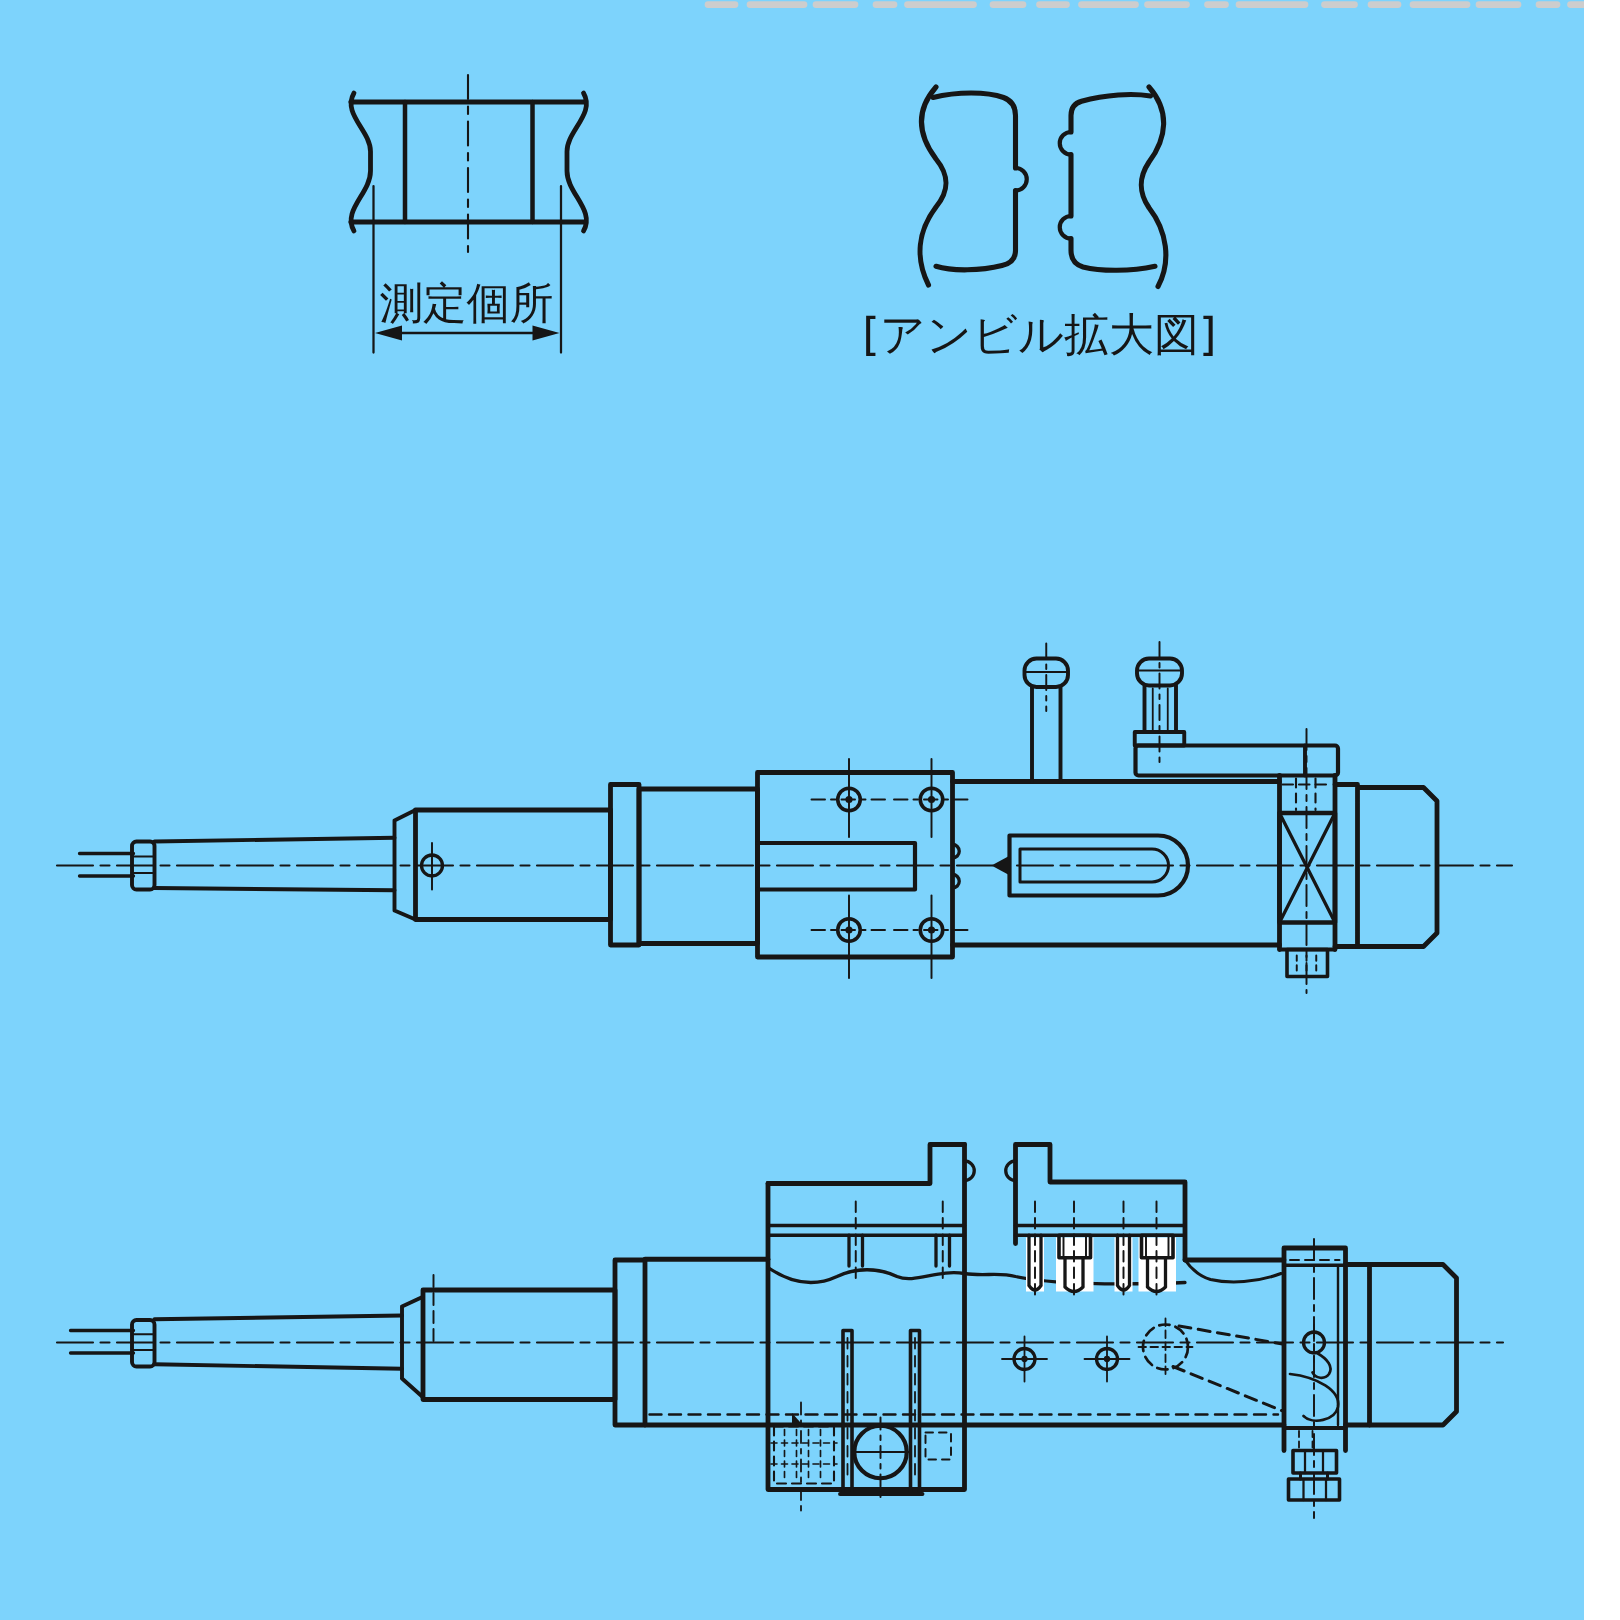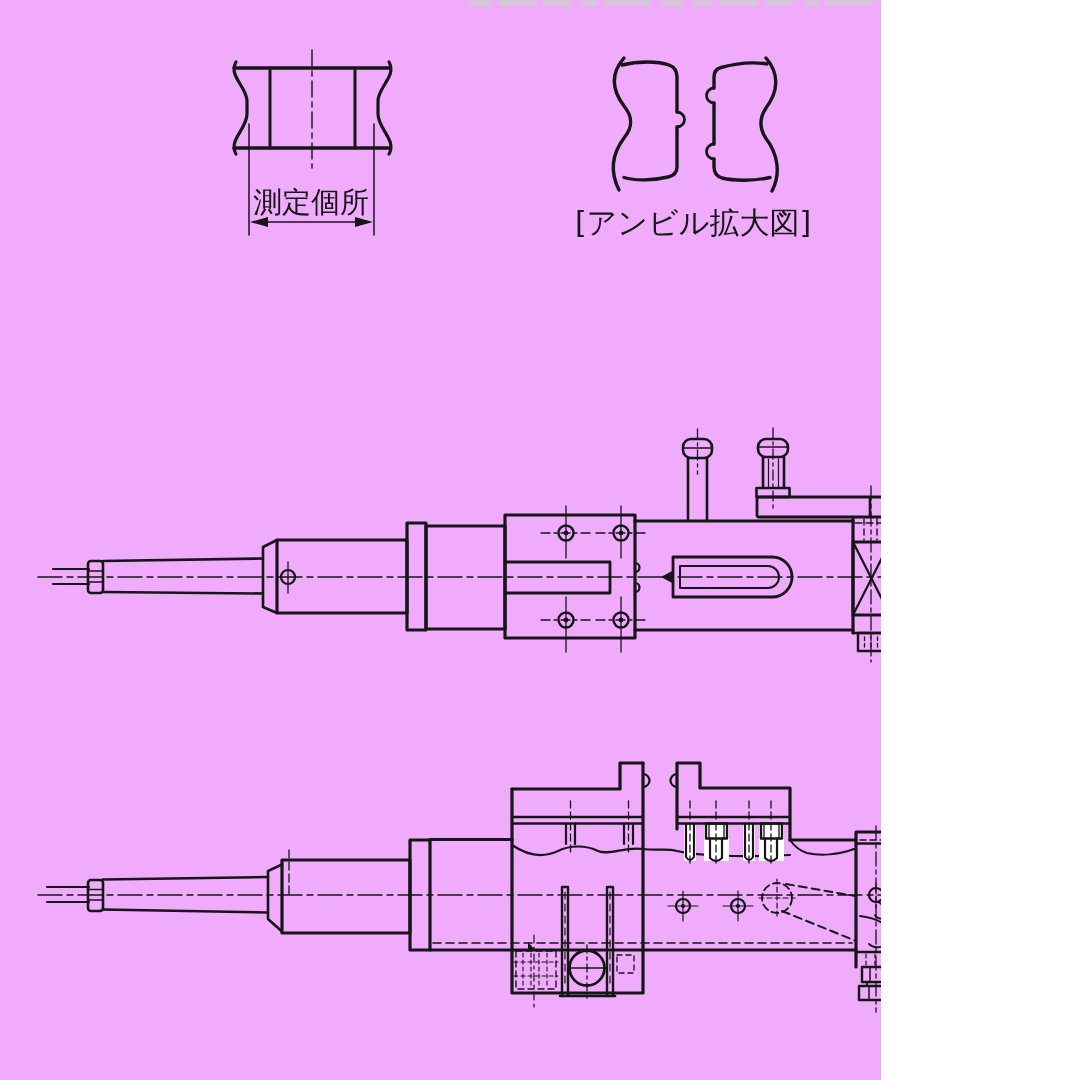--- a/index.html
+++ b/index.html
@@ -1,16 +1,16 @@
 <!DOCTYPE html>
 <html><head>
 <meta charset="utf-8">
 <style>
   html,body{margin:0;padding:0;background:#fff;}
-  #stage{position:relative;width:881px;height:1080px;background:#f0abfc;overflow:hidden;}
+  #stage{position:relative;width:1056px;height:1080px;background:#7dd3fc;overflow:hidden;}
   svg{position:absolute;left:0;top:0;}
   text{font-family:"DejaVu Sans","Liberation Sans",sans-serif;fill:#161616;}
 </style>
 </head>
 <body>
 
 <div id="stage">
 <svg width="1080" height="1080" viewBox="0 0 1080 1080">
   <g stroke="#161616" fill="none" stroke-linecap="round" stroke-linejoin="round">
 

